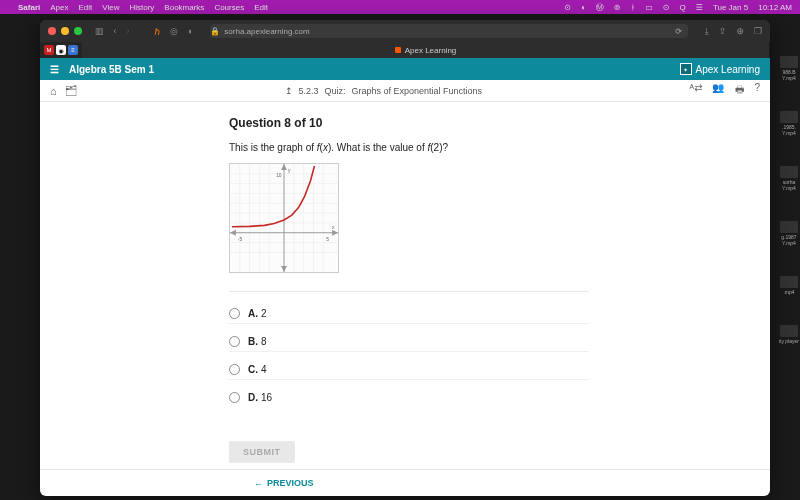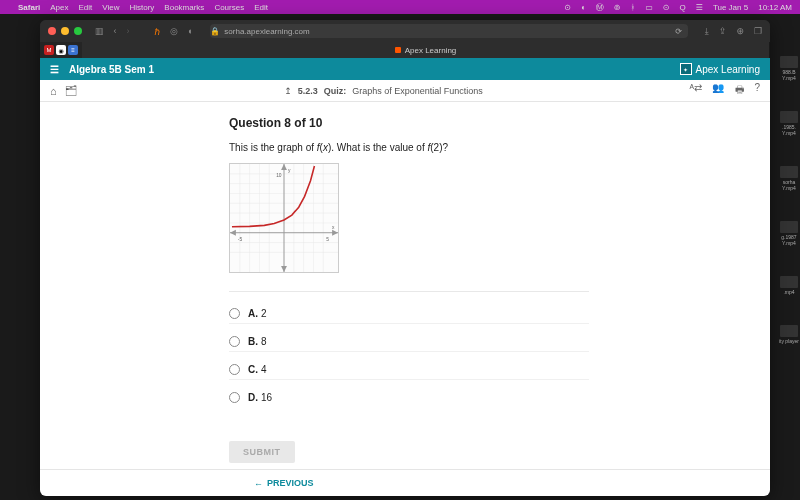--- a/index.html
+++ b/index.html
@@ -38,21 +38,21 @@
 .apex-header { height: 22px; background: #0d8a9c; display:flex; align-items:center; padding:0 10px; color:#fff; font-size:10px; font-weight:600; gap:10px; }
 .apex-header .menu { font-size:10px; }
 .apex-brand { margin-left:auto; display:flex; align-items:center; gap:4px; font-size:10px; font-weight:500; }
 .apex-brand .logo { width:12px; height:12px; background:#0a6b7a; border:1px solid #fff; display:flex; align-items:center; justify-content:center; font-size:6px; }
 
 .apex-sub { height: 22px; background:#fff; border-bottom:1px solid #e5e5e5; display:flex; align-items:center; padding:0 10px; color:#555; font-size:9px; }
 .apex-sub .home { color:#666; font-size:11px; margin-right:8px; }
 .apex-sub .brief { font-size:10px; margin-right:auto; }
 .apex-sub .crumb { margin:0 auto; display:flex; align-items:center; gap:6px; }
 .apex-sub .crumb .arrow { font-size:9px; }
-.apex-sub .crumb b { font-weight:700; }
+.apex-sub .crumb b { font-weight:400; }
 .apex-sub .right-icons { display:flex; gap:10px; color:#666; font-size:10px; }
 
 .content { flex:1; overflow:auto; padding: 14px 0 10px 8px; }
 .content-inner { width: 360px; margin: 0 auto; }
 .qtitle { font-size: 12px; font-weight:700; color:#222; margin-bottom:12px; }
 .qtext { font-size: 10px; color:#222; margin-bottom:10px; }
 
 .graph { width: 110px; height: 110px; border:1px solid #ccc; background:#fcfcfc; position:relative; margin-bottom:18px; }
 .graph svg { width:100%; height:100%; display:block; }
 

